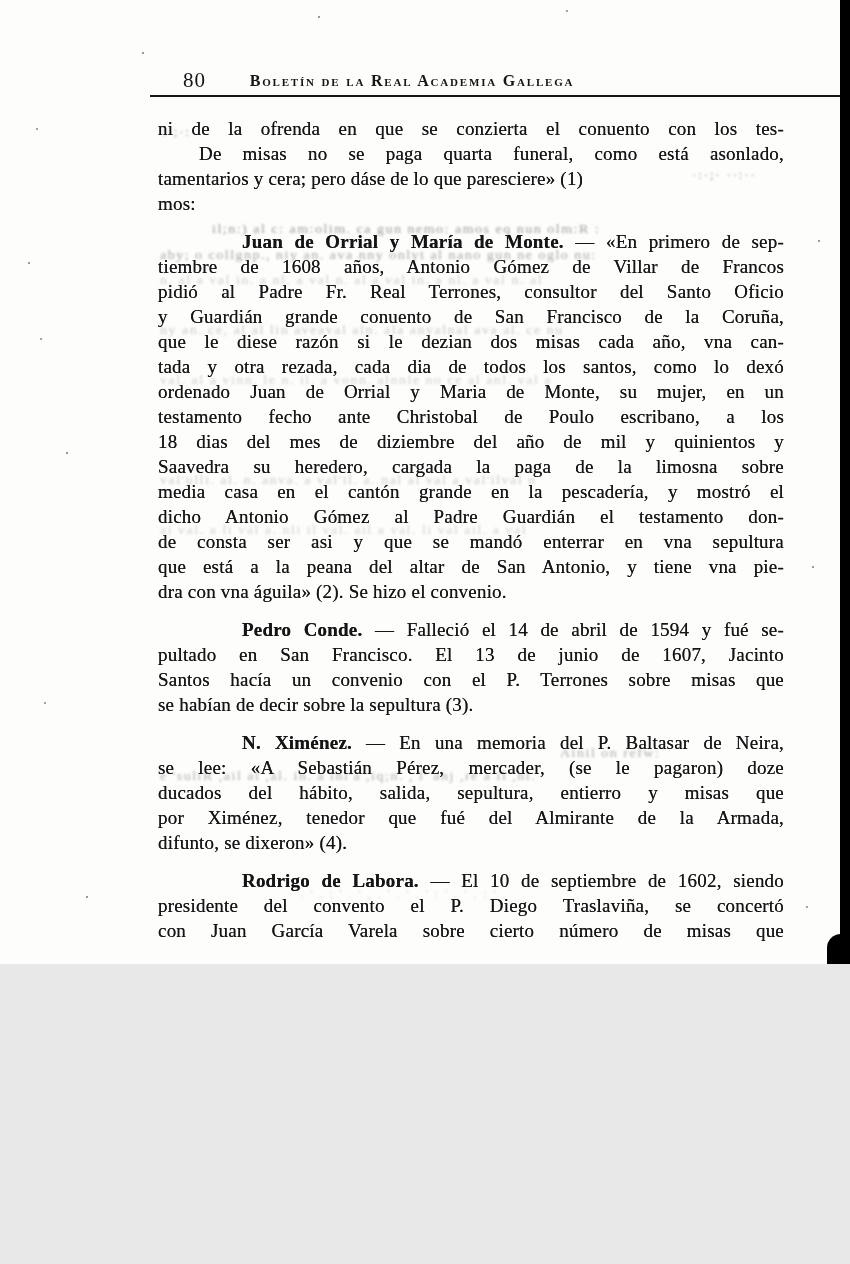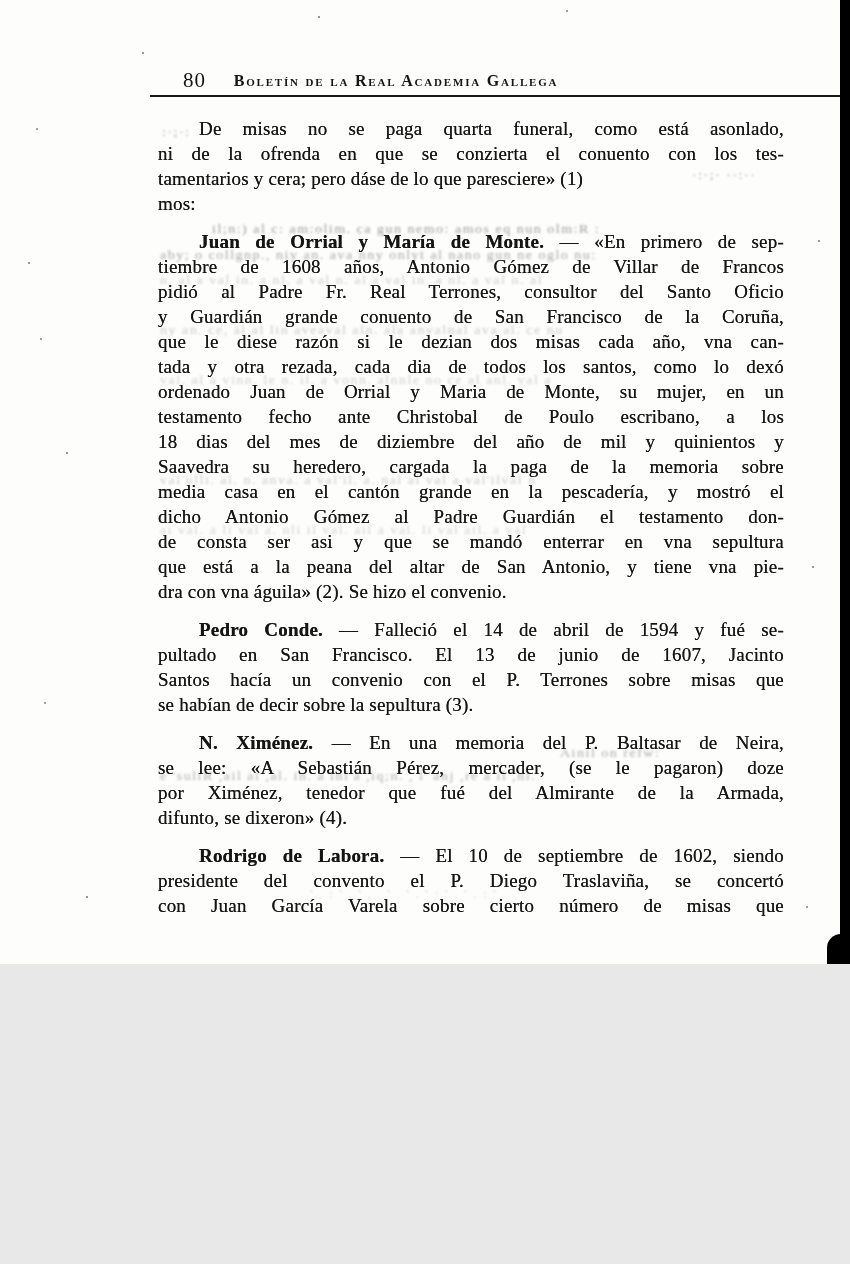--- a/index.html
+++ b/index.html
@@ -7,38 +7,38 @@
     position:relative;width:850px;height:964px;background:#fdfdfc;
     font-family:"Liberation Serif","DejaVu Serif",serif;color:#151515;
     overflow:hidden;margin:0 auto;
   }
   
   .edge-bar{position:absolute;right:0;top:0;width:10px;height:100%;background:#000;}
   .edge-bar-foot{position:absolute;right:8px;bottom:0;width:15px;height:30px;background:#000;border-radius:14px 0 0 0;}
   
   .page-number{position:absolute;left:183px;top:68px;font-size:21px;letter-spacing:1px;}
   .journal-title{
-    position:absolute;left:212px;top:72px;width:368px;text-align:center;
+    position:absolute;left:228px;top:72px;width:368px;text-align:center;
     font-variant:small-caps;font-weight:700;font-size:16px;letter-spacing:1.8px;white-space:nowrap;
   }
   .header-rule{position:absolute;left:150px;top:95px;width:695px;height:2px;background:#161616;}
   
   .text-block{
     position:absolute;left:158px;top:116px;width:626px;
     font-size:19px;letter-spacing:.2px;
     text-shadow:0 0 .4px rgba(20,20,20,.85);
   }
   .para{margin:0;}
   .para.entry{margin-top:13px;}
   .line{height:25px;line-height:25px;text-align:justify;}
   .line::after{content:"";display:inline-block;width:100%;height:0;}
   .line.end{text-align:left;}
   .line.end::after{display:none;}
   .line.ind{text-indent:41px;}
-  .lead{font-weight:700;}
+  .lead{font-weight:700;margin-left:43px;}
   
   .footnote-sep{position:absolute;left:167px;top:1016px;width:100px;height:2px;background:#141414;}
   .footnotes{position:absolute;left:204px;top:1030px;font-size:16px;text-shadow:0 0 .4px rgba(20,20,20,.8);}
   .fn-row{height:21px;line-height:21px;display:flex;}
   .fn-num{width:41px;flex:none;}
   
   .noise{
     position:absolute;height:17px;font-size:14px;line-height:15px;color:#3a3a3a;
     filter:blur(1.2px);white-space:nowrap;overflow:hidden;letter-spacing:1.5px;
     transform:scaleY(.92);
@@ -65,53 +65,54 @@
 <div class="page">
 
   <div class="speckles"></div>
 
   <span class="page-number">80</span>
   <div class="journal-title">Boletín de la Real Academia Gallega</div>
   <div class="header-rule"></div>
 
   <div class="text-block">
       <div class="para">
+        <div class="line">ni de la ofrenda en que se conzierta el conuento con los tes-</div>
         <div class="line ind">De misas no se paga quarta funeral, como está asonlado,</div>
-        <div class="line">ni de la ofrenda en que se conzierta el conuento con los tes-</div>
         <div class="line end">tamentarios y cera; pero dáse de lo que paresciere» (1)</div>
       </div>
       <div class="para">
         <div class="line end">mos:</div>
       </div>
       <div class="para entry">
         <div class="line ind"><b class="lead">Juan de Orrial y María de Monte.</b> — «En primero de sep-</div>
         <div class="line">tiembre de 1608 años, Antonio Gómez de Villar de Francos</div>
         <div class="line">pidió al Padre Fr. Real Terrones, consultor del Santo Oficio</div>
         <div class="line">y Guardián grande conuento de San Francisco de la Coruña,</div>
         <div class="line">que le diese razón si le dezian dos misas cada año, vna can-</div>
         <div class="line">tada y otra rezada, cada dia de todos los santos, como lo dexó</div>
         <div class="line">ordenado Juan de Orrial y Maria de Monte, su mujer, en un</div>
         <div class="line">testamento fecho ante Christobal de Poulo escribano, a los</div>
         <div class="line">18 dias del mes de diziembre del año de mil y quinientos y</div>
-        <div class="line">Saavedra su heredero, cargada la paga de la memoria sobre</div>
+        <div class="line">Saavedra su heredero, cargada la paga de la limosna sobre</div>
         <div class="line">media casa en el cantón grande en la pescadería, y mostró el</div>
         <div class="line">dicho Antonio Gómez al Padre Guardián el testamento don-</div>
         <div class="line">de consta ser asi y que se mandó enterrar en vna sepultura</div>
         <div class="line">que está a la peana del altar de San Antonio, y tiene vna pie-</div>
         <div class="line end">dra con vna águila» (2). Se hizo el convenio.</div>
       </div>
       <div class="para entry">
         <div class="line ind"><b class="lead">Pedro Conde.</b> — Falleció el 14 de abril de 1594 y fué se-</div>
         <div class="line">pultado en San Francisco. El 13 de junio de 1607, Jacinto</div>
         <div class="line">Santos hacía un convenio con el P. Terrones sobre misas que</div>
         <div class="line end">se habían de decir sobre la sepultura (3).</div>
       </div>
       <div class="para entry">
         <div class="line ind"><b class="lead">N. Ximénez.</b> — En una memoria del P. Baltasar de Neira,</div>
         <div class="line">se lee: «A Sebastián Pérez, mercader, (se le pagaron) doze</div>
+        <div class="line">ducados del hábito, salida, sepultura, entierro y misas que</div>
         <div class="line">por Ximénez, tenedor que fué del Almirante de la Armada,</div>
         <div class="line end">difunto, se dixeron» (4).</div>
       </div>
       <div class="para entry">
         <div class="line ind"><b class="lead">Rodrigo de Labora.</b> — El 10 de septiembre de 1602, siendo</div>
         <div class="line">presidente del convento el P. Diego Traslaviña, se concertó</div>
         <div class="line">con Juan García Varela sobre cierto número de misas que</div>
       </div>
     </div>
 

